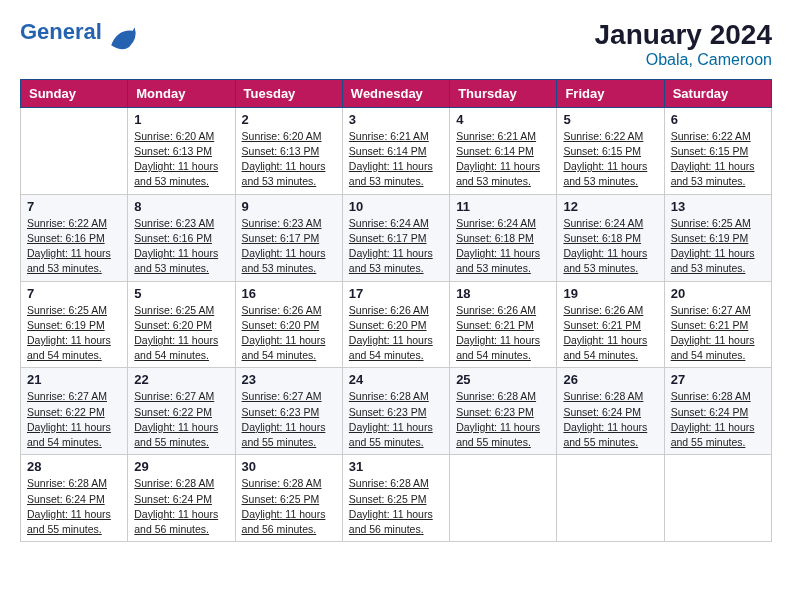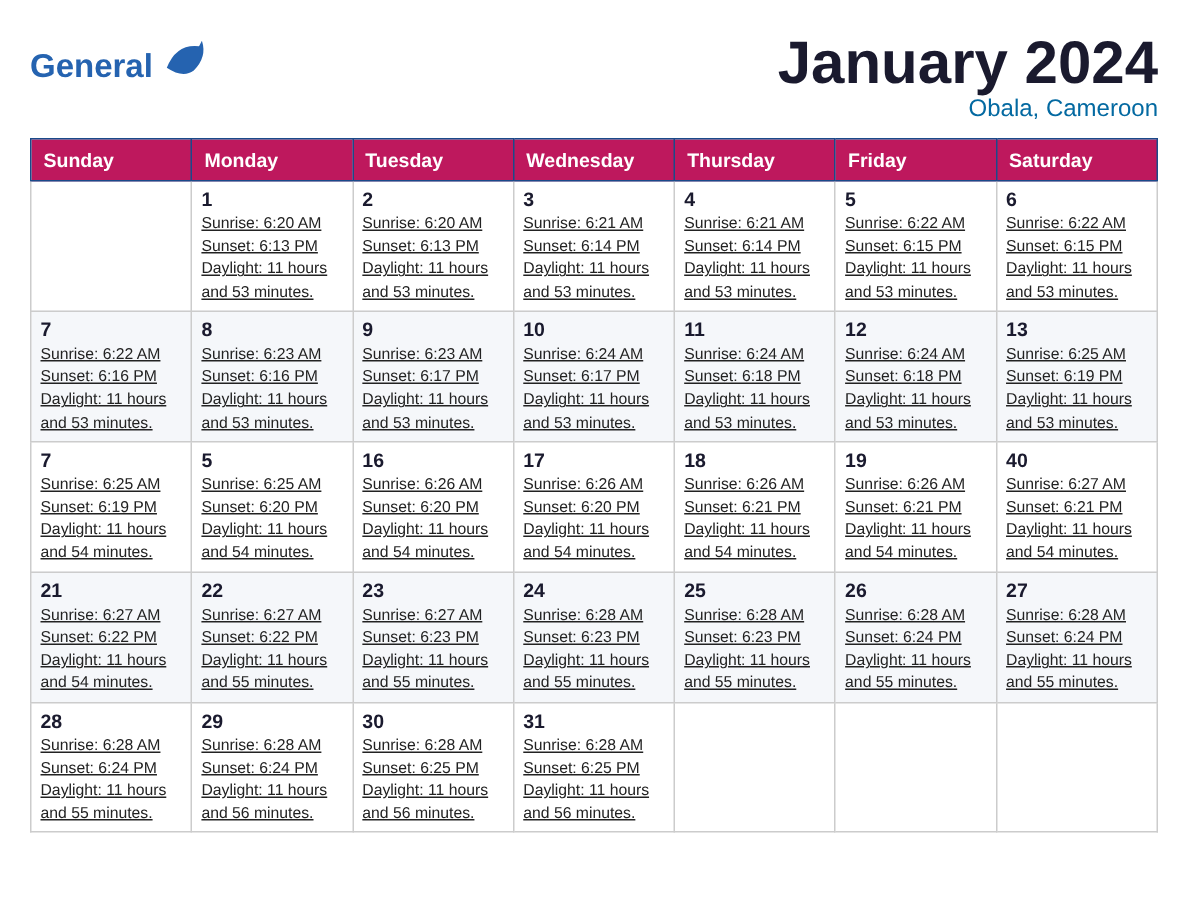--- a/index.html
+++ b/index.html
@@ -11,41 +11,41 @@
       padding: 20px;
     }
     .header {
       display: flex;
       justify-content: space-between;
       align-items: flex-start;
       margin-bottom: 10px;
     }
     .logo {
       display: flex;
-      align-items: flex-end;
+      align-items: flex-start;
     }
     .logo-text {
       font-size: 22px;
       font-weight: bold;
       color: #1a1a2e;
       line-height: 1.1;
     }
     .logo-text span {
       color: #2563b0;
     }
     .logo-bird {
       width: 36px;
       height: 36px;
       margin-left: 2px;
     }
     .title-block {
       text-align: right;
     }
     .month-title {
-      font-size: 40px;
+      font-size: 28px;
       font-weight: bold;
       color: #1a1a2e;
       line-height: 1.1;
     }
     .location {
       font-size: 16px;
       color: #0369a1;
     }
     table {
       width: 100%;
@@ -253,21 +253,21 @@
 and 54 minutes.</div>
         </td>
         <td>
           <div class="day-num">19</div>
           <div class="day-info" style="white-space: pre-line;">Sunrise: 6:26 AM
 Sunset: 6:21 PM
 Daylight: 11 hours
 and 54 minutes.</div>
         </td>
         <td>
-          <div class="day-num">40</div>
+          <div class="day-num">20</div>
           <div class="day-info" style="white-space: pre-line;">Sunrise: 6:27 AM
 Sunset: 6:21 PM
 Daylight: 11 hours
 and 54 minutes.</div>
         </td>
       </tr>
       <tr>
         <td>
           <div class="day-num">21</div>
           <div class="day-info" style="white-space: pre-line;">Sunrise: 6:27 AM

